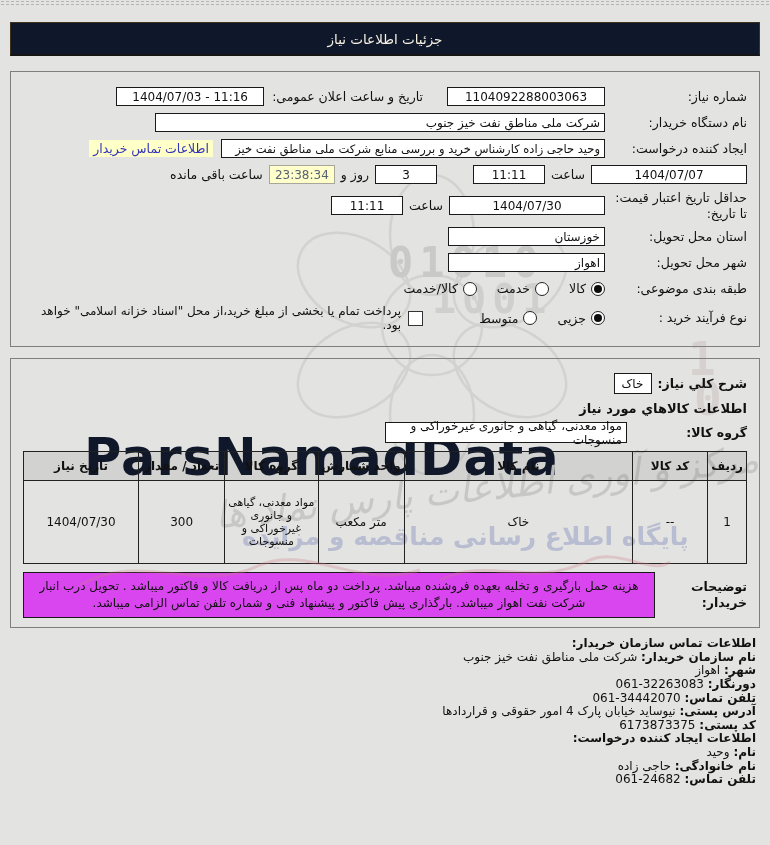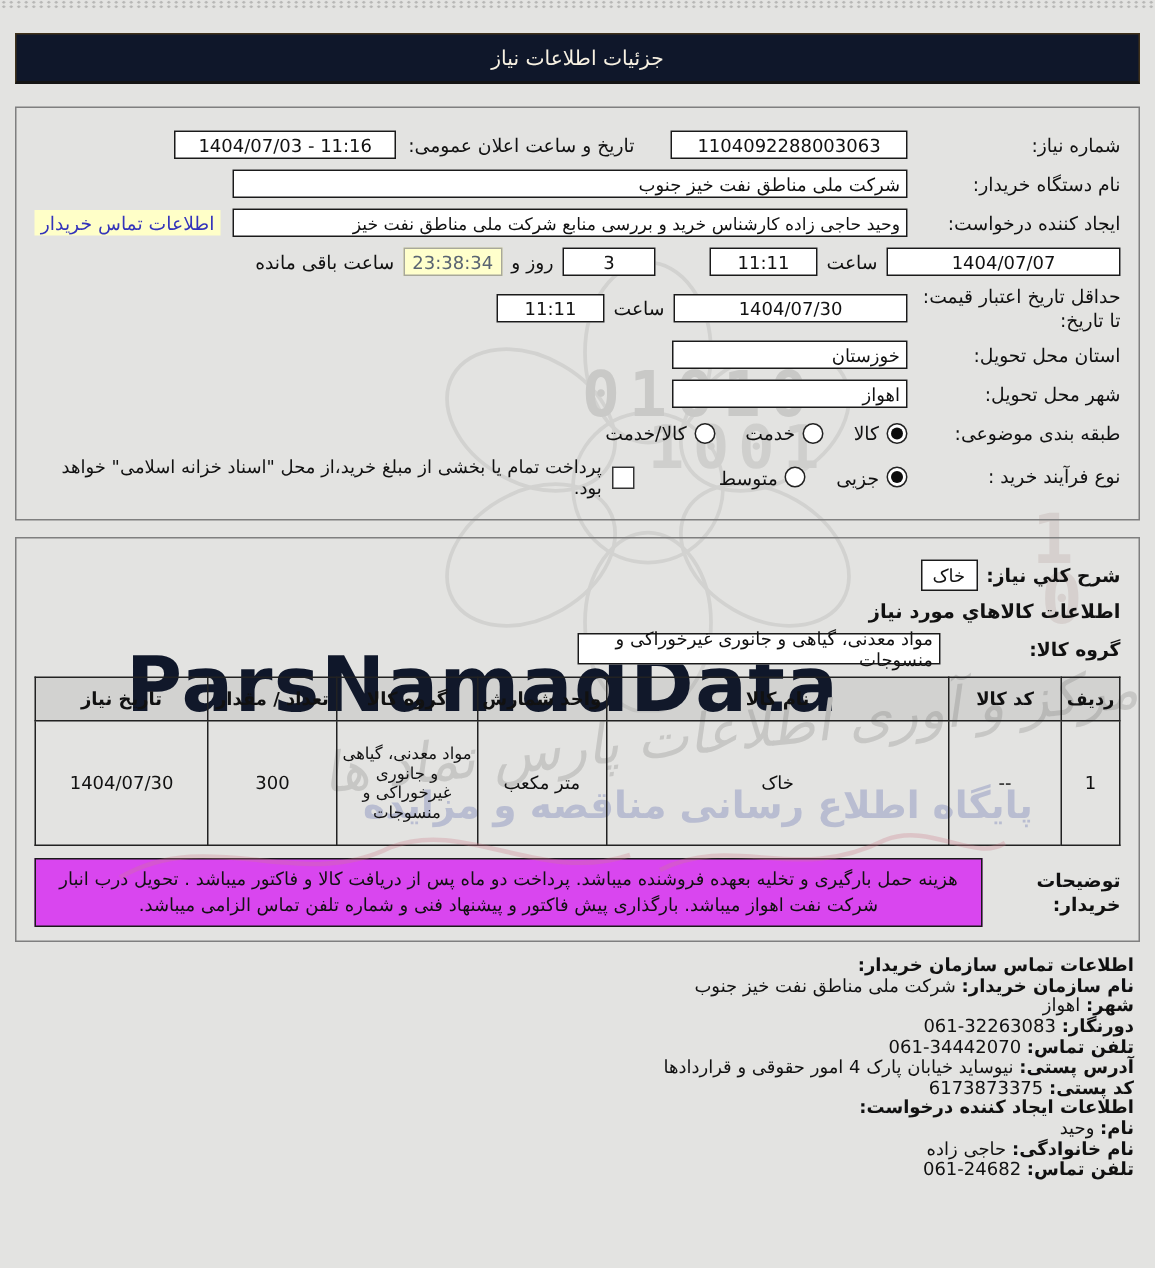--- a/index.html
+++ b/index.html
@@ -145,21 +145,21 @@
       <span class="box" style="width:148px">11:16 - 1404/07/03</span>
     </div>
 
     <div class="row">
       <span class="lbl">نام دستگاه خریدار:</span>
       <span class="box rt" style="width:450px">شرکت ملی مناطق نفت خیز جنوب</span>
     </div>
 
     <div class="row">
       <span class="lbl">ایجاد کننده درخواست:</span>
-      <span class="box rt" style="width:450px;font-size:11.5px">وحید حاجی زاده  کارشناس خرید و بررسی منابع  شرکت ملی مناطق نفت خیز</span>
+      <span class="box rt" style="width:384px;font-size:11.5px">وحید حاجی زاده  کارشناس خرید و بررسی منابع  شرکت ملی مناطق نفت خیز</span>
       <span class="link">اطلاعات تماس خریدار</span>
     </div>
 
     <div class="row">
       <span class="box" style="width:156px">1404/07/07</span>
       <span style="margin:0 6px">ساعت</span>
       <span class="box" style="width:72px">11:11</span>
       <span class="sp36"></span>
       <span class="box" style="width:62px">3</span>
       <span style="margin:0 6px">روز و</span>

